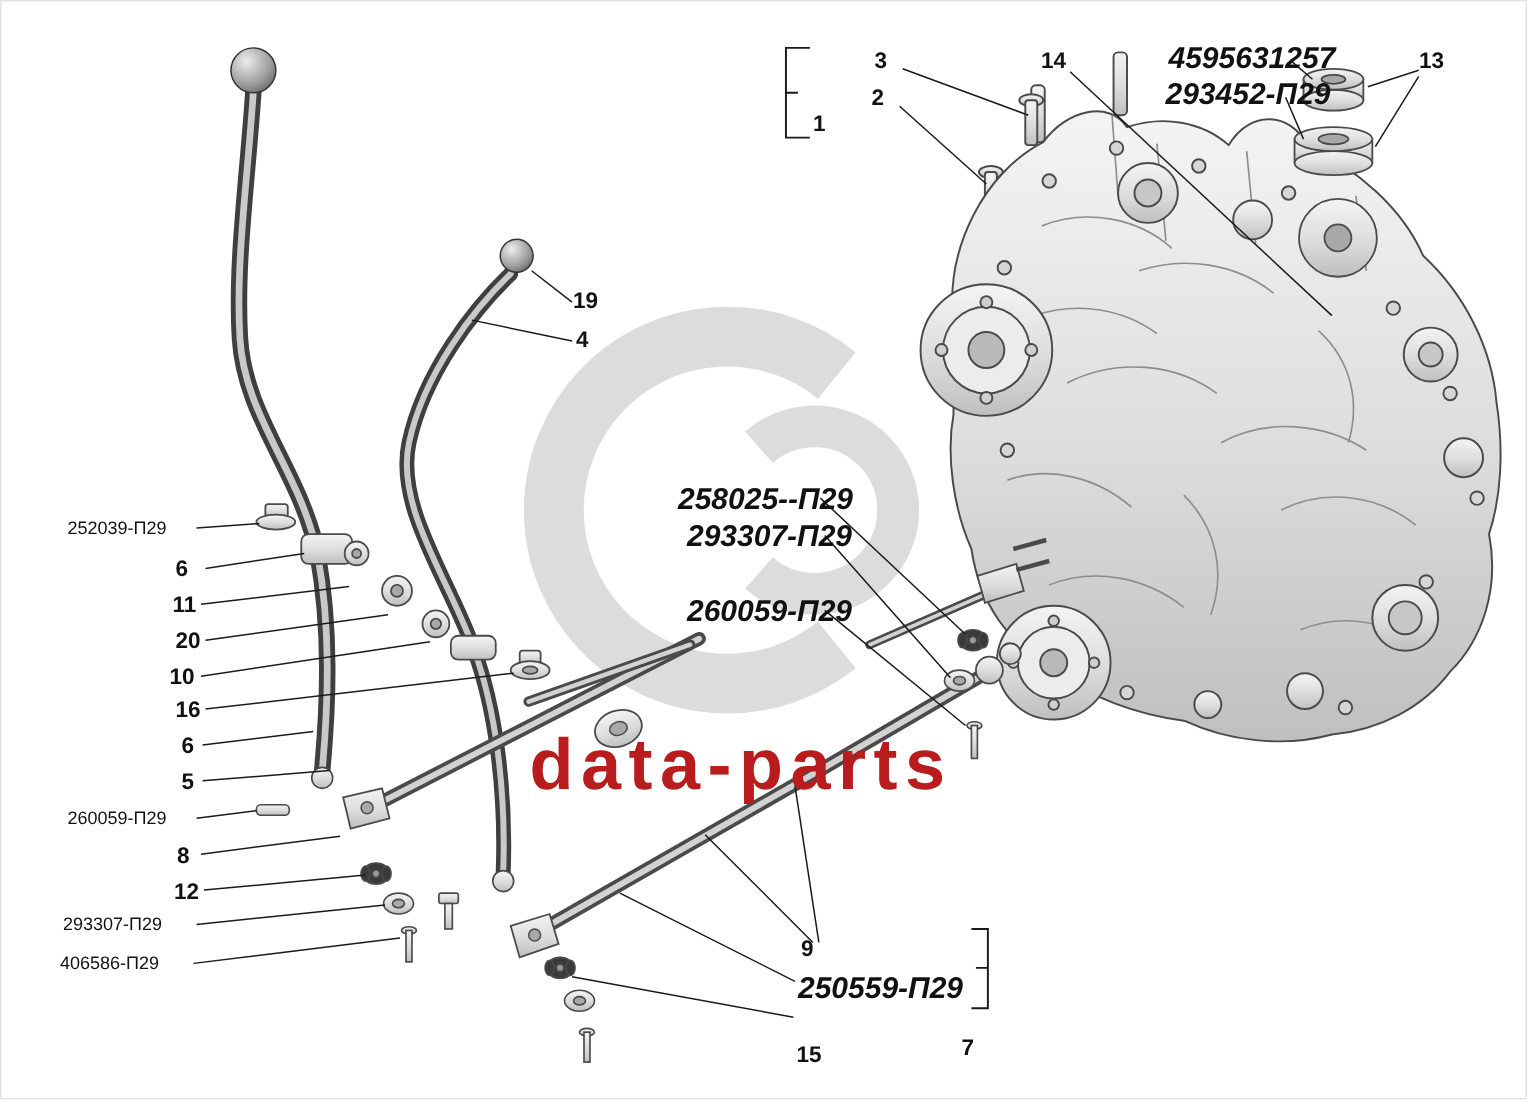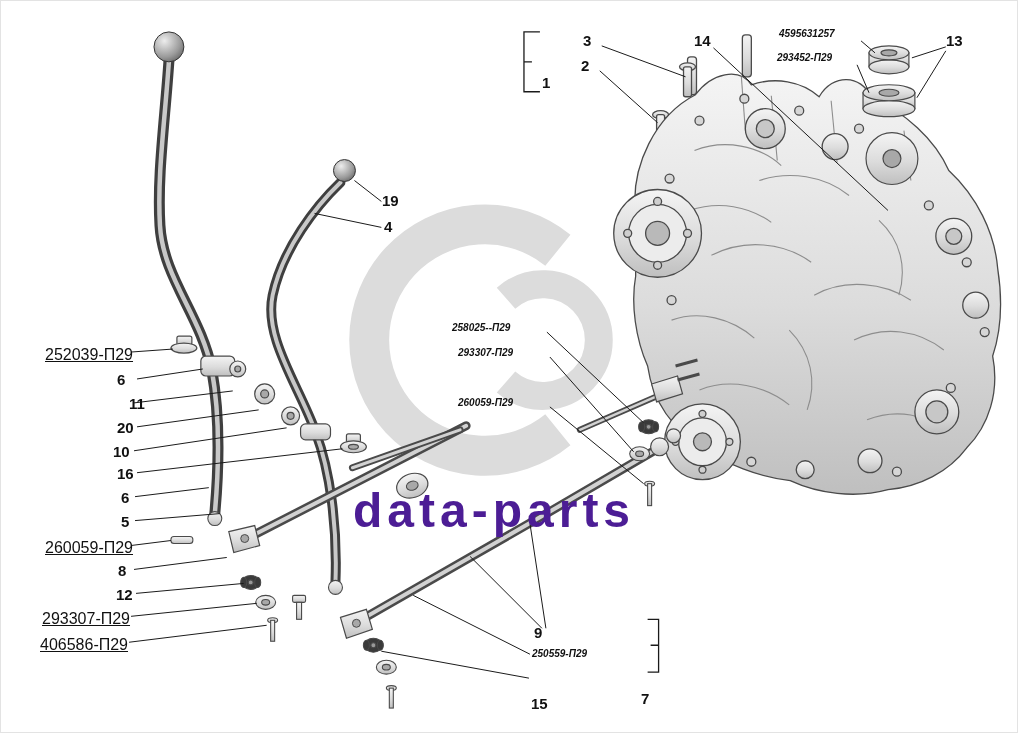--- a/index.html
+++ b/index.html
@@ -1,24 +1,24 @@
 <!DOCTYPE html>
 <html><head>
 <meta charset="utf-8">
 <style>
   * { margin:0; padding:0; box-sizing:border-box; }
   html,body { background:#ffffff; font-family:"Liberation Sans", sans-serif; }
   .stage { position:relative; width:1018px; height:733px; background:#fff; border:1px solid #e3e3e3; overflow:hidden; }
   .stage > svg { position:absolute; left:0; top:0; width:100%; height:100%; }
   .lbl { position:absolute; color:#111; white-space:nowrap; line-height:1.1; }
   .num { font-size:15px; font-weight:bold; }
-  .pn { font-size:16px;text-decoration:underline; }
-  .pn-i { font-size:10px; font-weight:bold; font-style:italic; }
+  .pn { font-size:12px; }
+  .pn-i { font-size:20px; font-weight:bold; font-style:italic; }
   .wm-text { position:absolute; left:352px; top:482px; font-size:48px; font-weight:bold;
-             color:#4c1d95; letter-spacing:5px; }
+             color:#b91c1c; letter-spacing:5px; }
 </style>
 </head>
 <body>
 
 <div class="stage">
 
   <svg viewBox="0 0 1018 733">
     <defs>
       <linearGradient id="met" x1="0" y1="0" x2="0" y2="1">
         <stop offset="0" stop-color="#f4f4f4"></stop>
@@ -269,21 +269,21 @@
   <div class="lbl num" style="left:541px; top:74px;">1</div>
   <div class="lbl num" style="left:580px; top:57px;">2</div>
   <div class="lbl num" style="left:582px; top:32px;">3</div>
   <div class="lbl num" style="left:383px; top:218px;">4</div>
   <div class="lbl num" style="left:120px; top:513px;">5</div>
   <div class="lbl num" style="left:120px; top:489px;">6</div>
   <div class="lbl num" style="left:640px; top:690px;">7</div>
   <div class="lbl num" style="left:117px; top:562px;">8</div>
   <div class="lbl num" style="left:533px; top:624px;">9</div>
   <div class="lbl num" style="left:112px; top:443px;">10</div>
-  <div class="lbl num" style="left:128px; top:395px;">11</div>
+  <div class="lbl num" style="left:114px; top:395px;">11</div>
   <div class="lbl num" style="left:115px; top:586px;">12</div>
   <div class="lbl num" style="left:945px; top:32px;">13</div>
   <div class="lbl num" style="left:693px; top:32px;text-align:right;">14</div>
   <div class="lbl num" style="left:530px; top:695px;">15</div>
   <div class="lbl num" style="left:116px; top:465px;">16</div>
   <div class="lbl num" style="left:116px; top:371px;">6</div>
   <div class="lbl num" style="left:116px; top:419px;">20</div>
   <div class="lbl num" style="left:381px; top:192px;">19</div>
 
   <div class="lbl pn-i" style="left:778px; top:27px;">4595631257</div>

